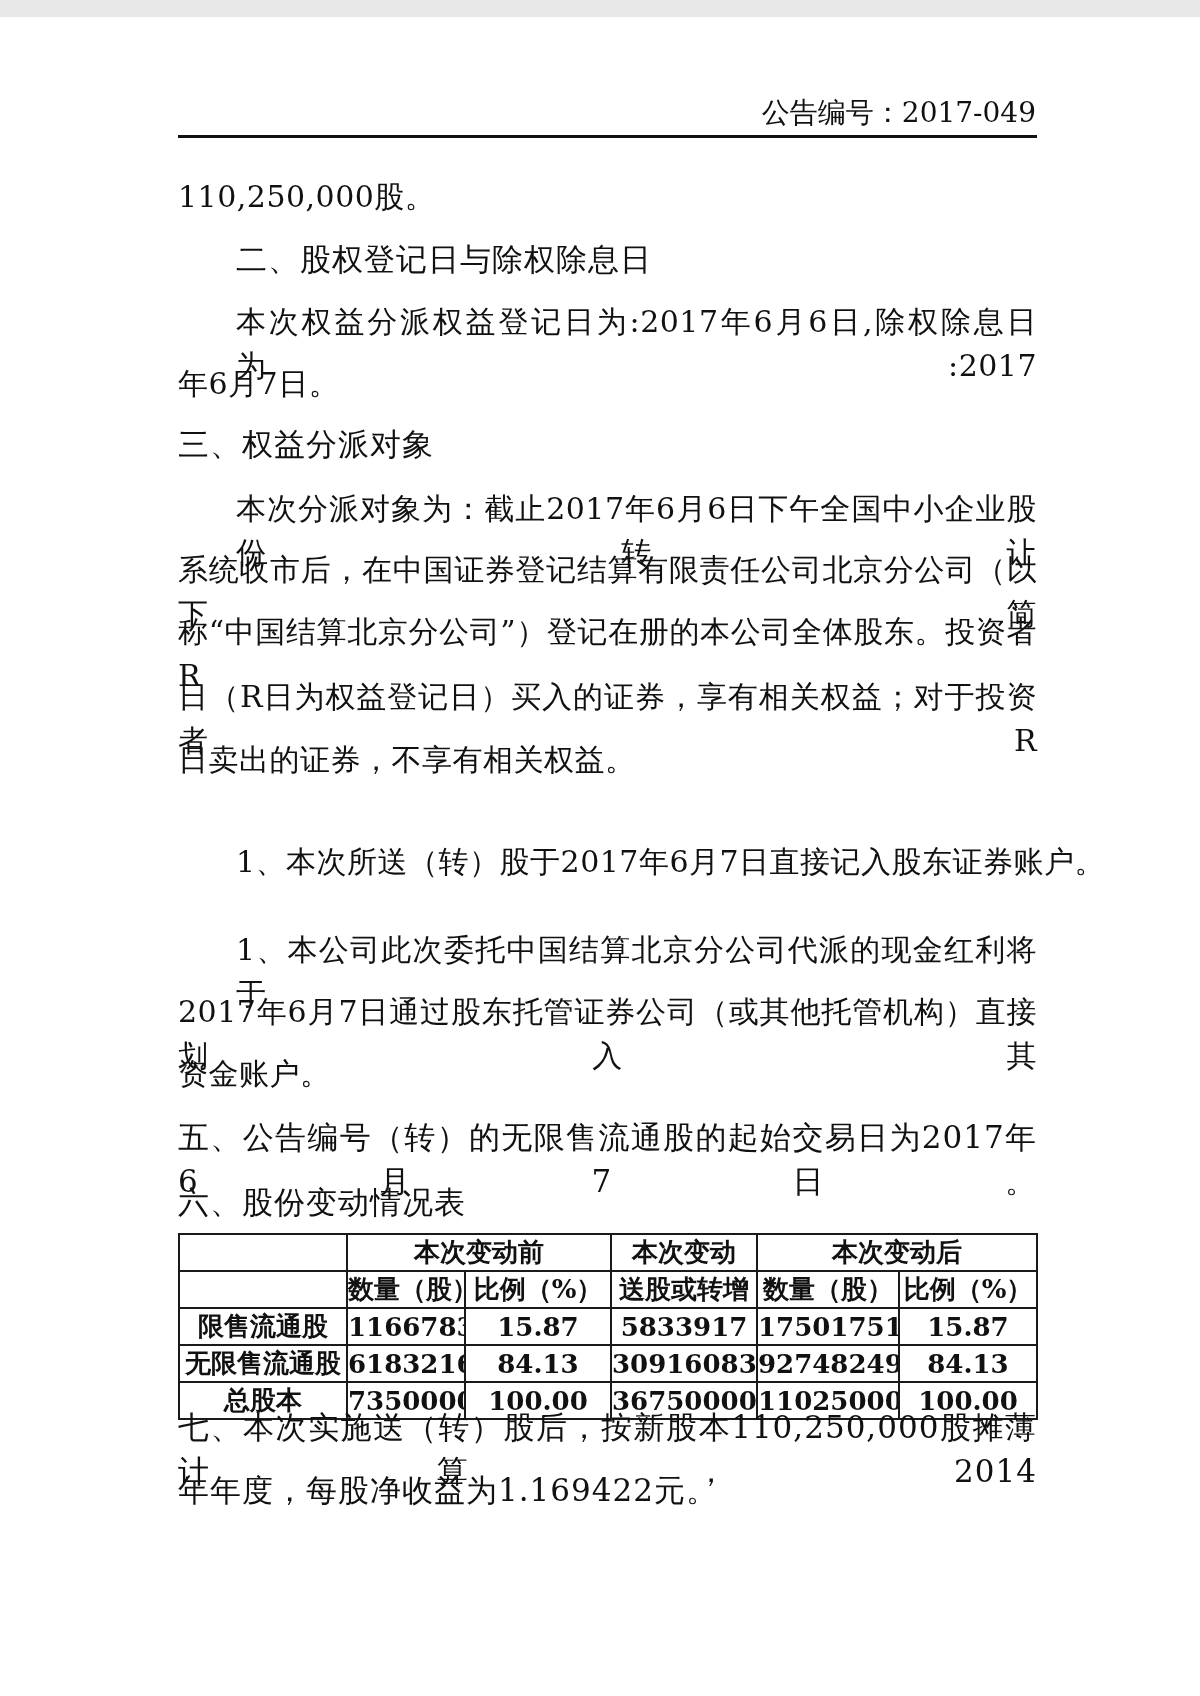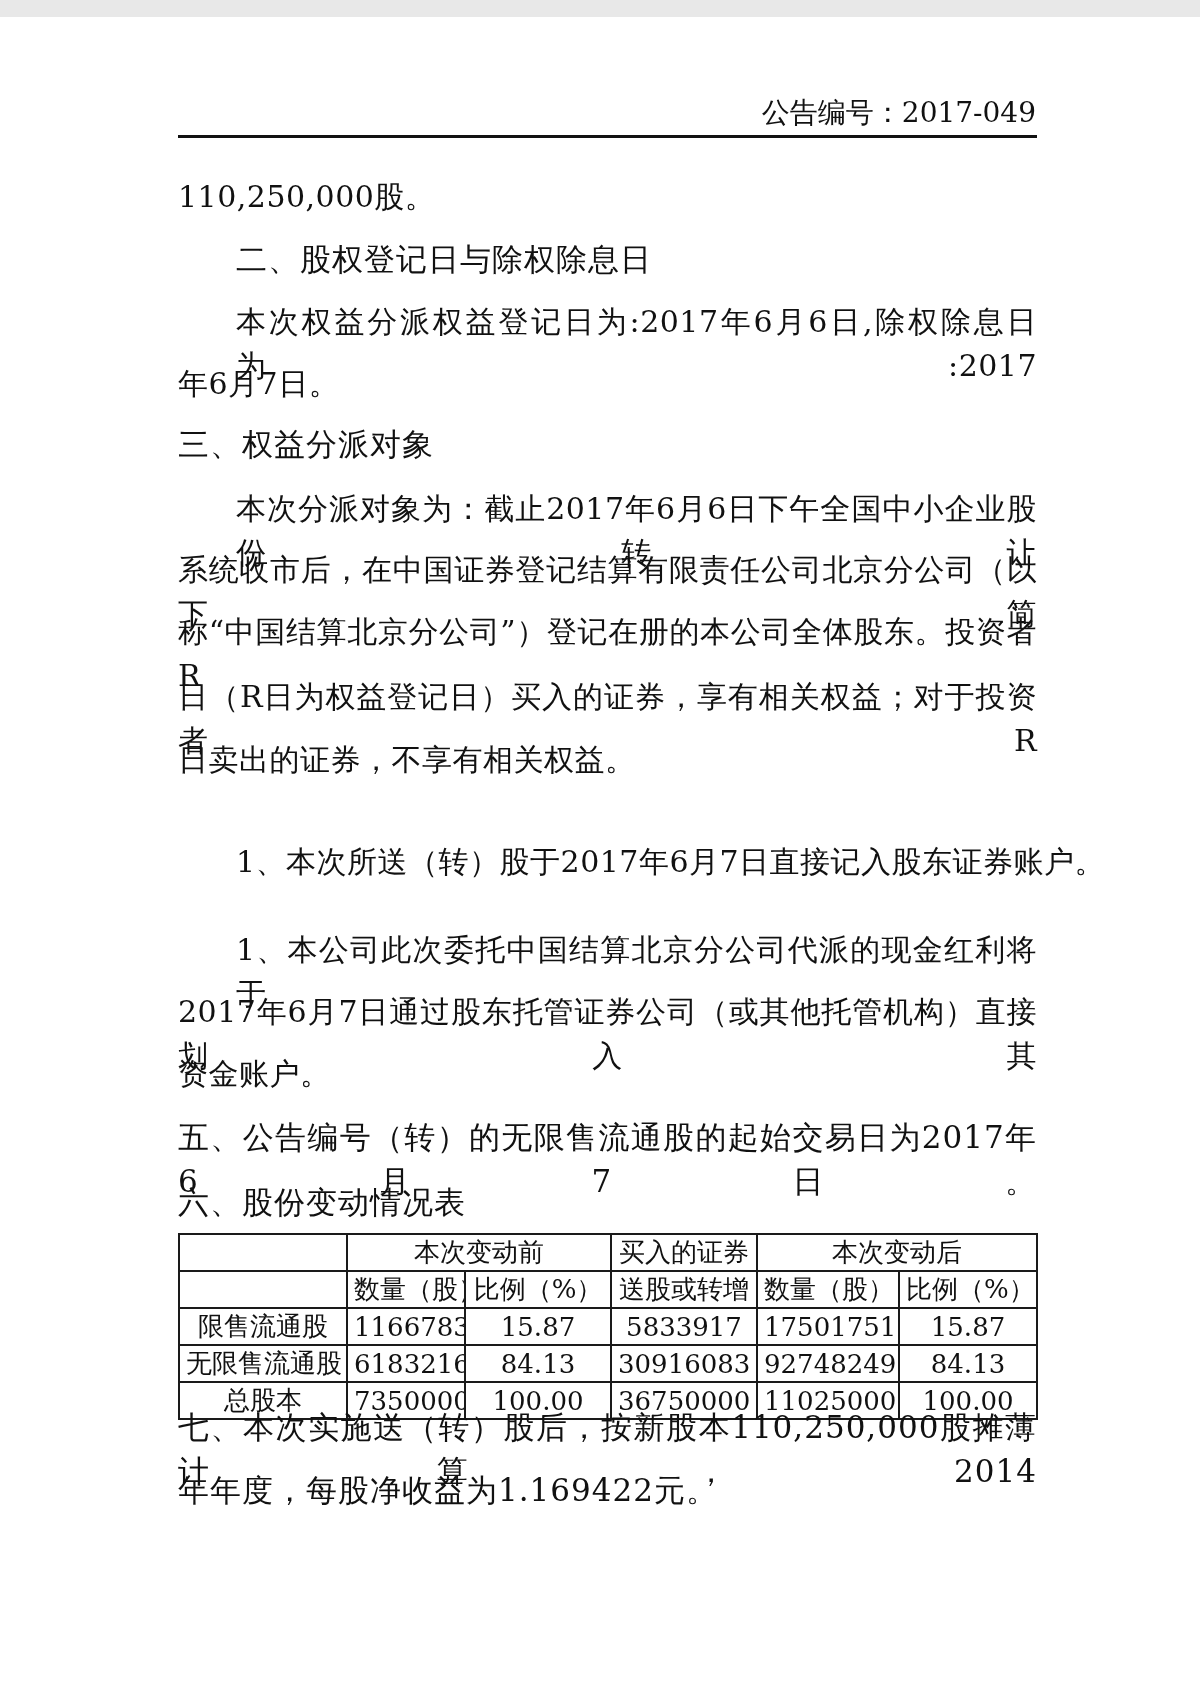--- a/index.html
+++ b/index.html
@@ -45,24 +45,24 @@
     top:1216px;left:178px;
     width:858px;
     border-collapse:collapse;
     table-layout:fixed;
     font-size:26px;
     color:#111111;
   }
   .tbl td,.tbl th{
     border:2px solid #1a1a1a;
     height:30px;
-    padding:0 6px;
+    padding:0 0;
     text-align:center;
     vertical-align:middle;
-    font-weight:normal;
+    font-weight:bold;
     overflow:hidden;
     white-space:nowrap;
   }
 </style>
 </head>
 <body>
 
 <div class="page">
 
   <div class="hdr-no">公告编号：2017-049</div>
@@ -95,21 +95,21 @@
         <col style="width:118px">
         <col style="width:146px">
       <col style="width:146px">
         <col style="width:142px">
         <col style="width:138px">
     </colgroup>
     <tbody>
       <tr>
         <td></td>
         <td colspan="2">本次变动前</td>
-        <td>买入的证券</td>
+        <td>本次变动</td>
         <td colspan="2">本次变动后</td>
       </tr>
       <tr>
         <td></td>
         <td>数量（股）</td>
         <td>比例（%）</td>
         <td>送股或转增</td>
         <td>数量（股）</td>
         <td>比例（%）</td>
       </tr>

